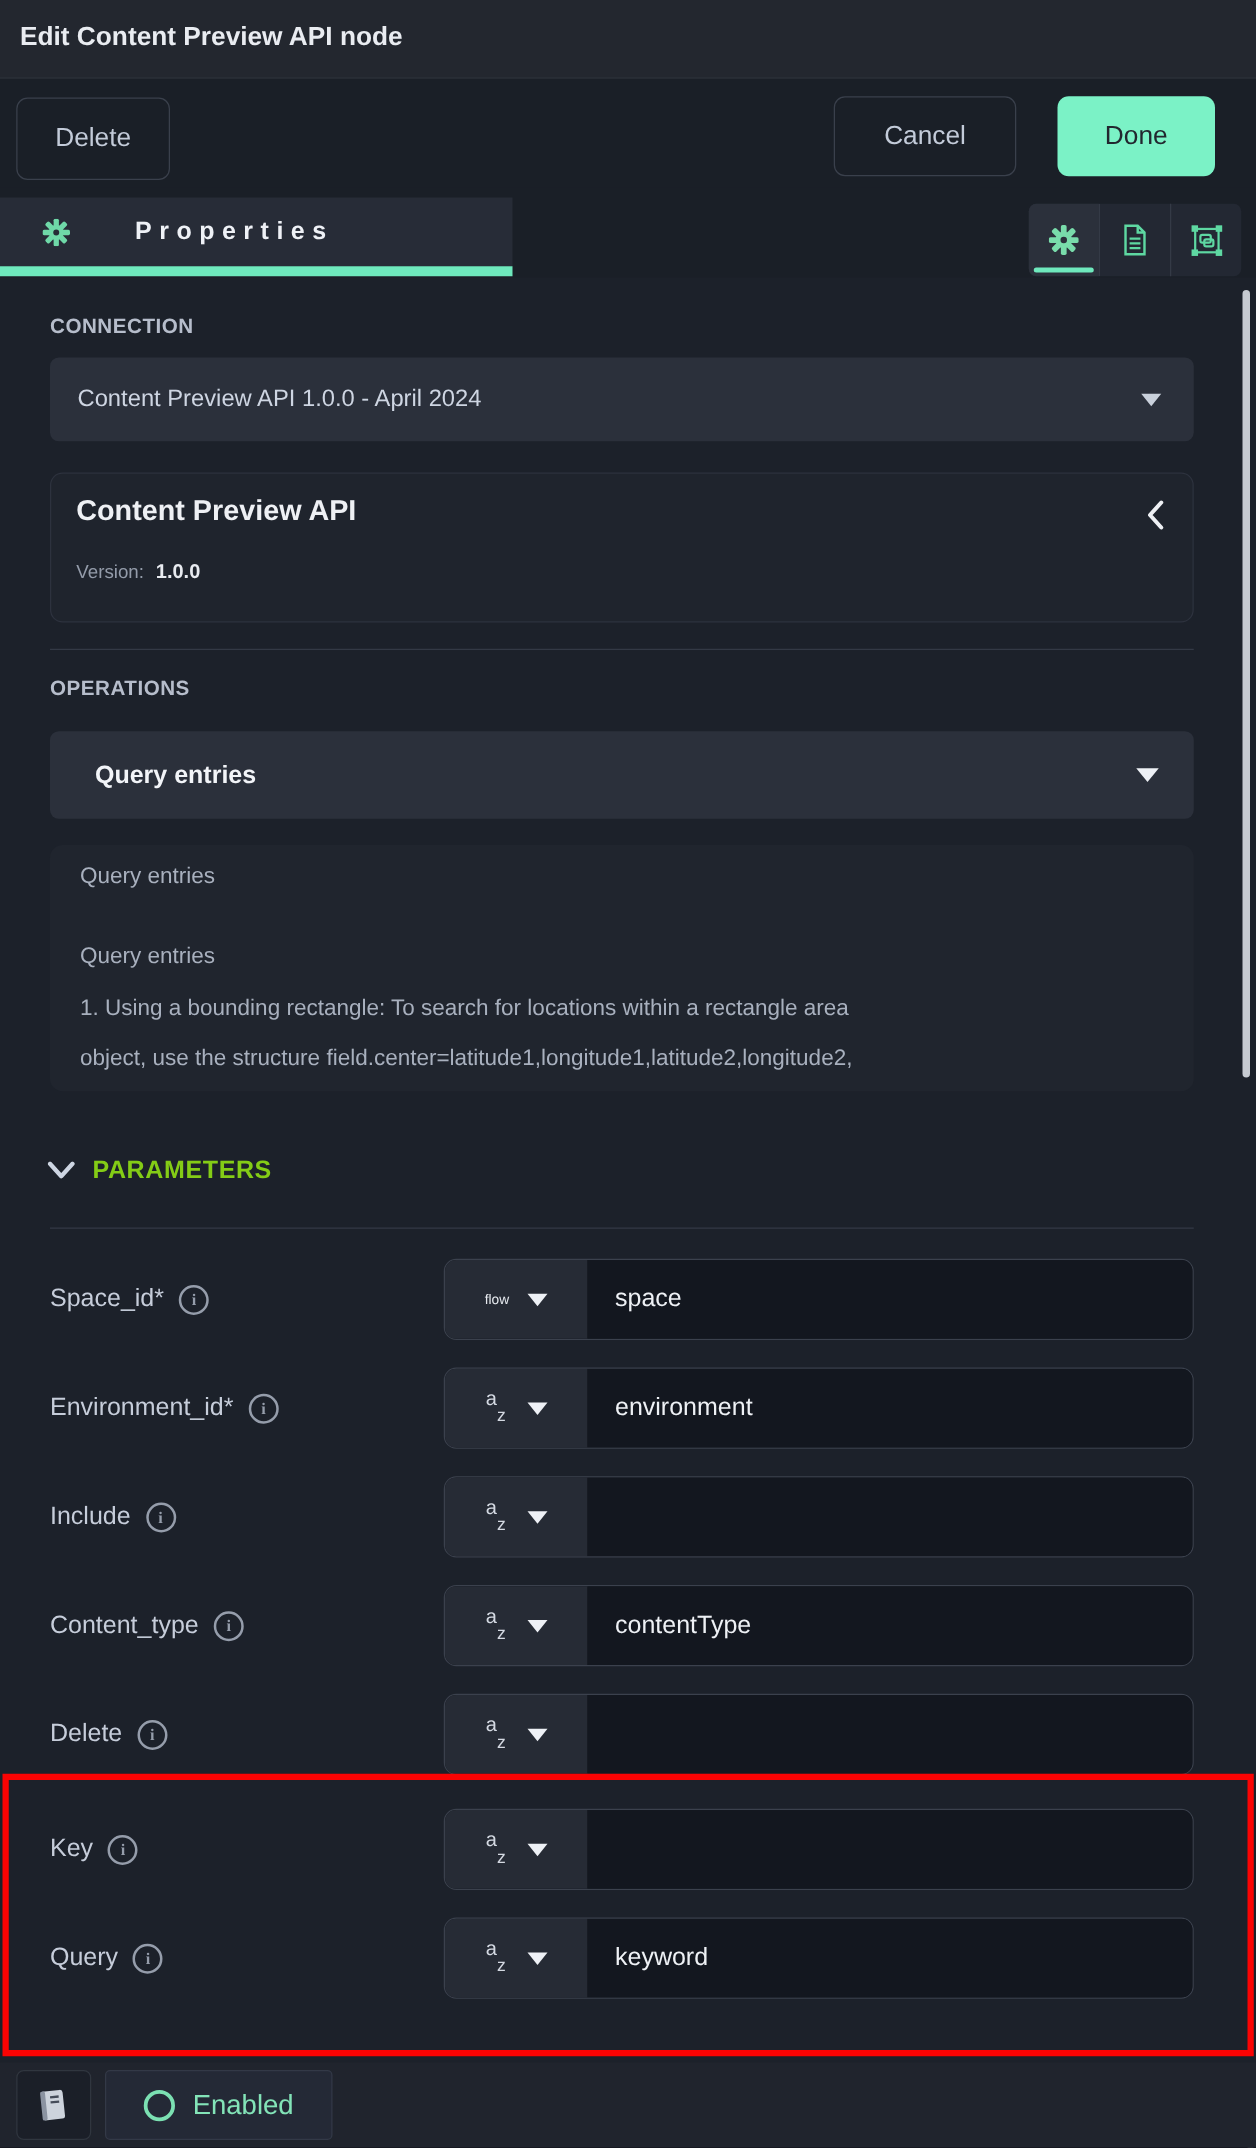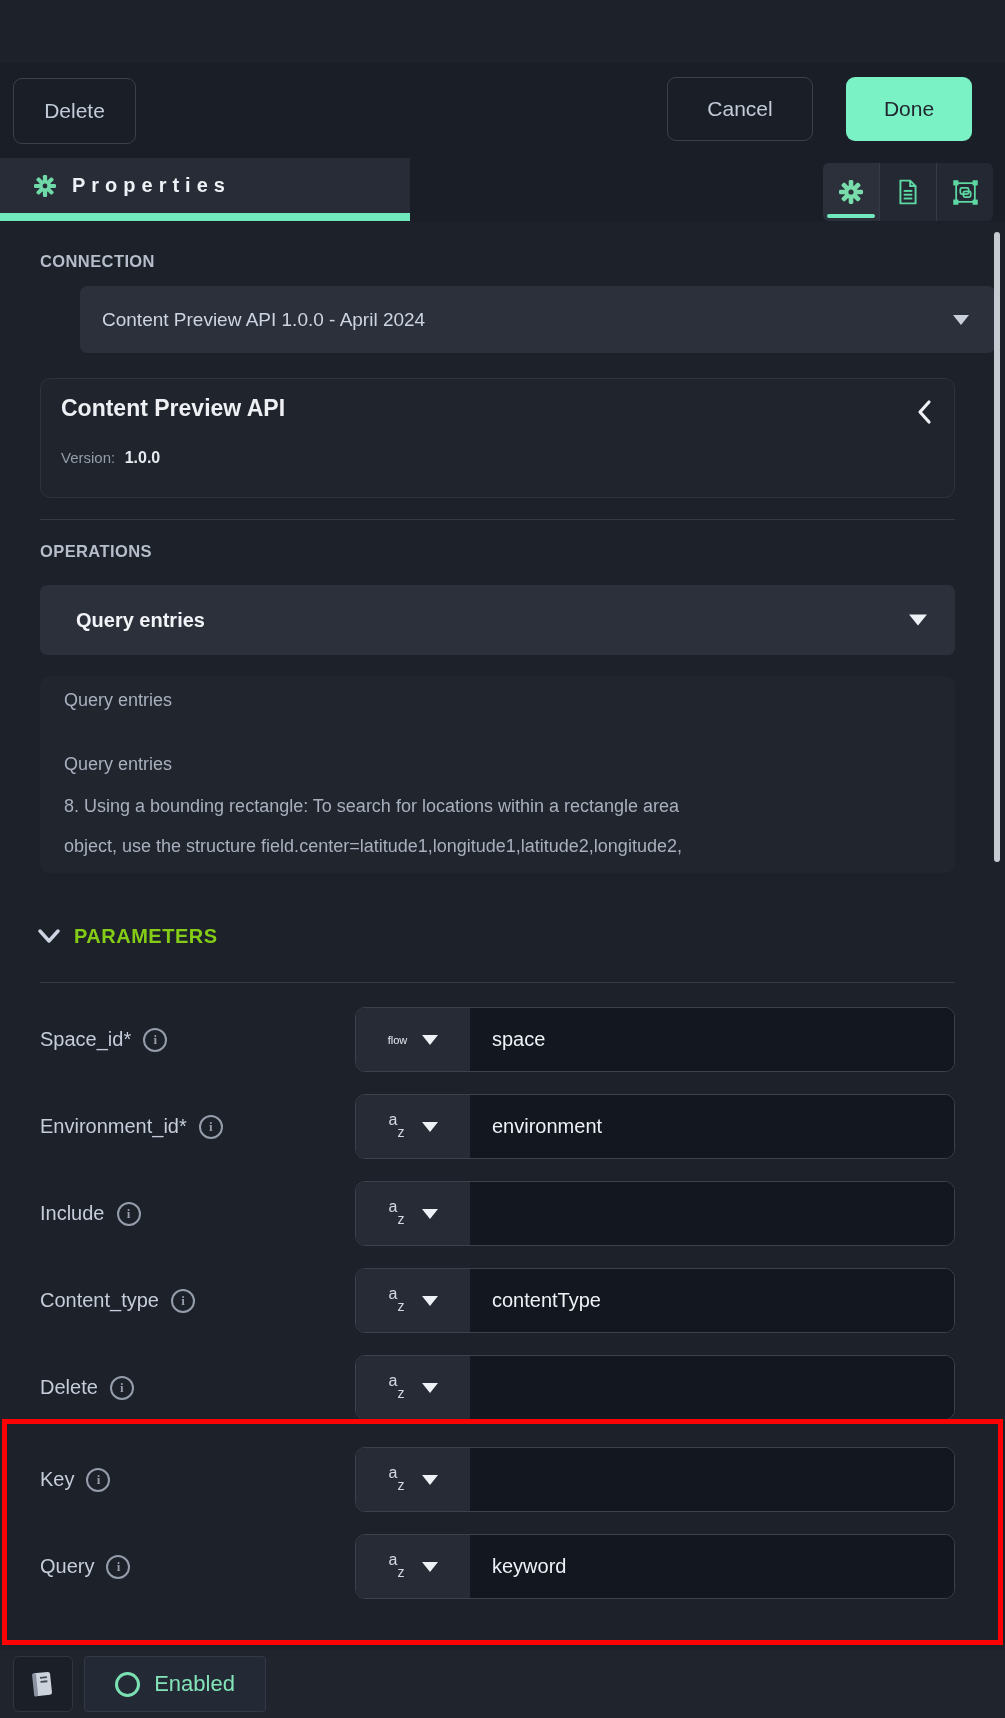--- a/index.html
+++ b/index.html
@@ -18,21 +18,21 @@
     display:flex;align-items:center;justify-content:center;cursor:pointer;}
   .btn-ghost{background:transparent;border:1px solid #3a404c;color:#c3cbd9;}
   .btn-delete{left:13px;top:15px;width:123px;height:66px;}
   .btn-cancel{left:667px;top:14px;width:146px;height:64px;}
   .btn-done{left:846px;top:14px;width:126px;height:64px;background:#7bf2c6;
     border:none;color:#22272f;}
 
   
   .tabbar{position:absolute;left:0;top:150px;width:1005px;height:72px;background:#1a1f27;}
   .tab-properties{position:absolute;left:0;top:8px;width:410px;height:55px;
-    background:#272c37;display:flex;align-items:center;cursor:pointer;}
+    background:#272c37;display:flex;align-items:center;cursor:pointer;gap:36px;}
   .tab-properties .tab-label{margin-left:16px;font-size:20px;font-weight:bold;
     letter-spacing:6px;color:#eef1f6;}
   .tab-underline{position:absolute;left:0;top:63px;width:410px;height:8px;background:#6fe9bd;}
   .tab-gear{margin-left:34px;width:22px;height:22px;}
   .icon-group{position:absolute;right:12px;top:13px;width:170px;height:58px;
     background:#232833;border-radius:6px;display:flex;}
   .icon-cell{position:relative;width:56px;height:58px;display:flex;align-items:center;
     justify-content:center;cursor:pointer;border-right:1px solid #343a46;}
   .icon-cell:last-child{border-right:none;}
   .icon-cell.active{background:#2b303b;border-radius:6px 0 0 6px;}
@@ -40,21 +40,21 @@
     height:4px;border-radius:2px;background:#6fe9bd;}
 
   
   .section-label{position:absolute;left:40px;font-size:16.5px;font-weight:bold;
     color:#b6bdcb;letter-spacing:.4px;}
   .select{position:absolute;left:40px;width:915px;box-sizing:border-box;
     background:#2b303b;border-radius:7px;display:flex;align-items:center;cursor:pointer;}
   .select .select-text{margin-left:22px;font-size:19px;color:#ced5e2;}
   .caret{width:0;height:0;border-left:8px solid transparent;border-right:8px solid transparent;
     border-top:10px solid #c9d0db;position:absolute;right:26px;top:50%;transform:translateY(-50%);}
-  .sel-connection{top:286px;height:67px;margin-left:40px;}
+  .sel-connection{top:286px;height:67px;}
   .sel-operations{top:585px;height:70px;}
   .sel-operations .select-text{margin-left:36px;font-weight:bold;font-size:20px;color:#f2f4f8;}
   .sel-operations .caret{border-left-width:9px;border-right-width:9px;border-top-width:11px;
     border-top-color:#eef1f6;right:28px;}
 
   
   .api-card{position:absolute;left:40px;top:378px;width:915px;height:120px;box-sizing:border-box;
     background:#1f242d;border:1px solid #2d323e;border-radius:10px;}
   .api-card .api-title{position:absolute;left:20px;top:16px;font-size:23px;font-weight:bold;color:#eef0f4;}
   .api-card .collapse{position:absolute;right:22px;top:20px;cursor:pointer;}
@@ -113,20 +113,23 @@
     background:#242936;border:1px solid #333947;border-radius:4px;display:flex;
     align-items:center;justify-content:center;gap:14px;cursor:pointer;}
   .enabled-ring{width:19px;height:19px;border:3px solid #7be0b2;border-radius:50%;}
   .enabled-label{font-size:22px;color:#83e4b8;}
 </style>
 </head>
 <body>
 
 <div id="screen">
 
+  <div class="titlebar">
+    <span class="title">Edit Content Preview API node</span>
+  </div>
 
   <div class="toolbar">
     <button class="btn btn-ghost btn-delete">Delete</button>
     <button class="btn btn-ghost btn-cancel">Cancel</button>
     <button class="btn btn-done">Done</button>
   </div>
 
   <div class="tabbar">
     <div class="tab-properties">
       <svg class="tab-gear" viewBox="0 0 24 24">
@@ -201,21 +204,21 @@
 
   <span class="section-label" style="top:542px">OPERATIONS</span>
   <div class="select sel-operations">
     <span class="select-text">Query entries</span>
     <span class="caret"></span>
   </div>
 
   <div class="desc-card">
     <span class="desc-title">Query entries</span>
     <span class="desc-subtitle">Query entries</span>
-    <span class="desc-line1">8. Using a bounding rectangle: To search for locations within a rectangle area</span>
+    <span class="desc-line1">1. Using a bounding rectangle: To search for locations within a rectangle area</span>
     <span class="desc-line2">object, use the structure field.center=latitude1,longitude1,latitude2,longitude2,</span>
   </div>
 
   <div class="params-header">
     <svg width="22" height="15" viewBox="0 0 22 15" fill="none" stroke="#cdd5e2" stroke-width="3.4" stroke-linecap="round" stroke-linejoin="round">
       <polyline points="2,2 11,12 20,2"></polyline>
     </svg>
     <span class="params-label">PARAMETERS</span>
   </div>
   <div class="divider" style="top:982px"></div>

